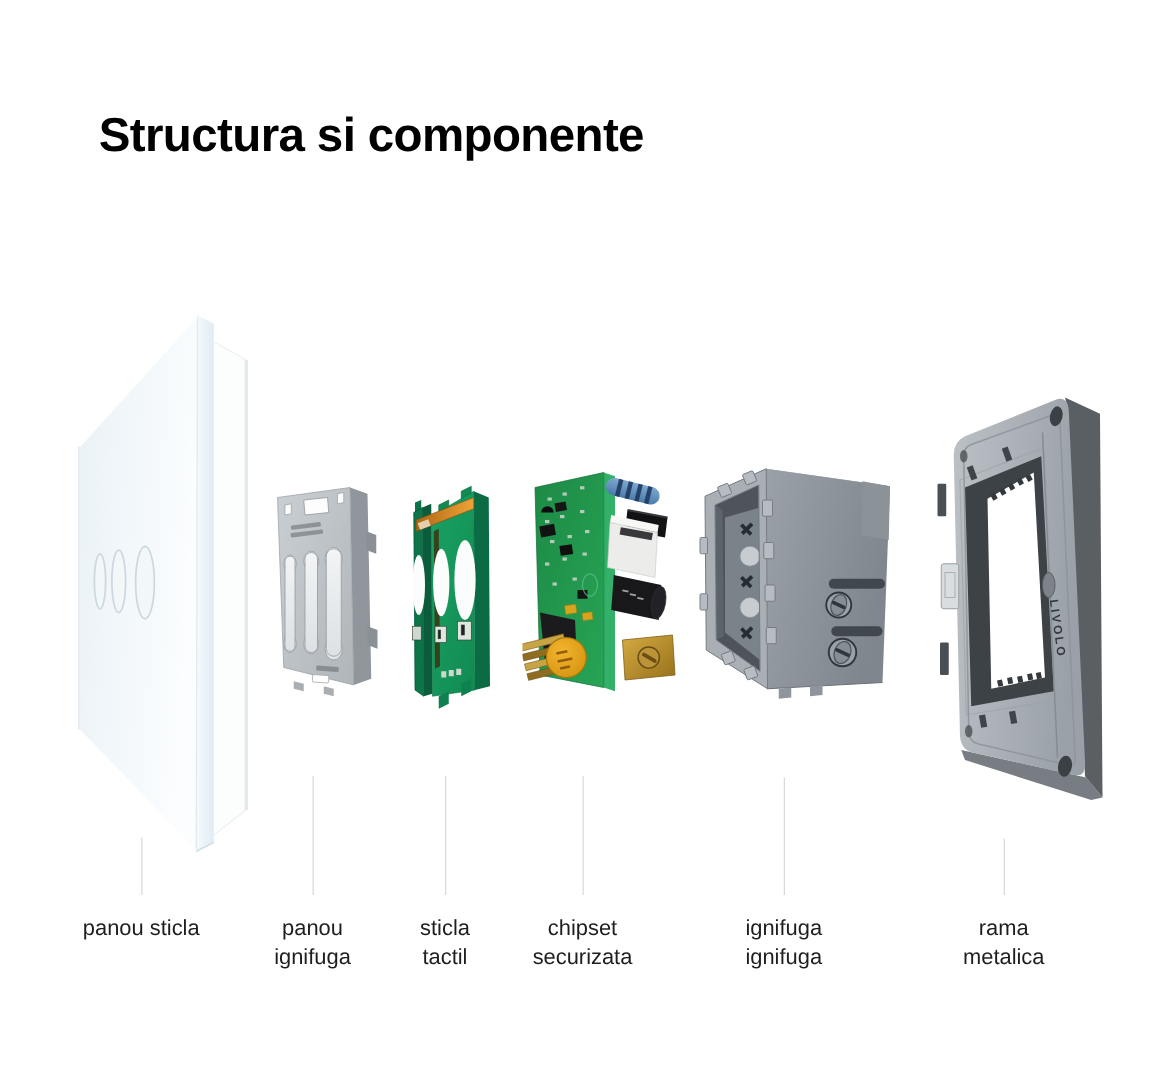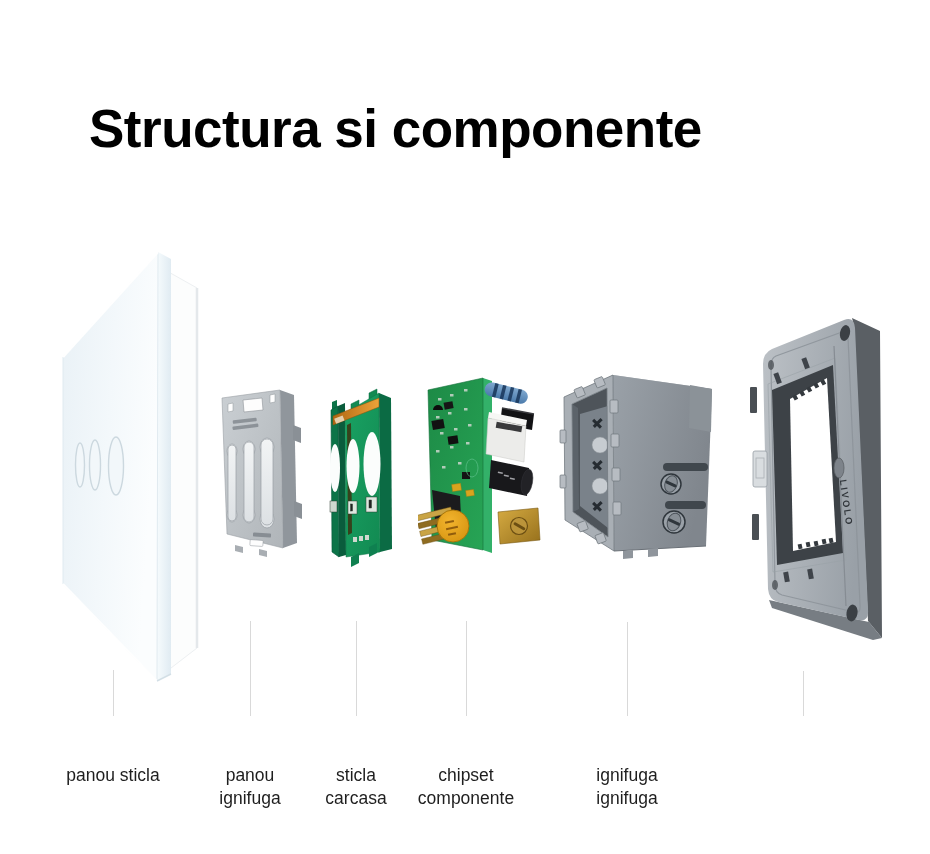--- a/index.html
+++ b/index.html
@@ -1,22 +1,22 @@
 <!DOCTYPE html>
 <html><head>
 <meta charset="utf-8">
 <style>
   html,body{margin:0;padding:0;background:#ffffff;}
   .stage{position:relative;width:930px;height:854px;background:#ffffff;overflow:hidden;
          font-family:"Liberation Sans",sans-serif;}
-  .title{position:absolute;left:79px;top:88px;margin:10px;font-size:53px;font-weight:bold;
+  .title{position:absolute;left:79px;top:88px;margin:0;font-size:38px;font-weight:bold;
          color:#000;letter-spacing:-0.5px;white-space:nowrap;}
   .component{position:absolute;}
   .leader{position:absolute;width:1px;background:#d9d9d9;}
-  .label{position:absolute;width:170px;top:764px;text-align:center;font-size:17.5px;
+  .label{position:absolute;width:170px;top:731px;text-align:center;font-size:17.5px;
          line-height:23px;color:#1e1e1e;}
   .label span{display:block;}
   svg{display:block;}
 </style>
 </head>
 <body>
 
 <div class="stage">
 
   <h1 class="title">Structura si componente</h1>
@@ -319,24 +319,28 @@
 
   <div class="label" style="left:28px">
     <span>panou sticla</span>
   </div>
   <div class="label" style="left:165px">
     <span>panou</span>
     <span>ignifuga</span>
   </div>
   <div class="label" style="left:271px">
     <span>sticla</span>
-    <span>carcasa</span>
+    <span>tactil</span>
   </div>
   <div class="label" style="left:381px">
     <span>chipset</span>
-    <span>componente</span>
+    <span>securizata</span>
   </div>
   <div class="label" style="left:542px">
     <span>ignifuga</span>
     <span>ignifuga</span>
   </div>
+  <div class="label" style="left:718px">
+    <span>rama</span>
+    <span>metalica</span>
+  </div>
 
 </div>
 
 </body></html>

